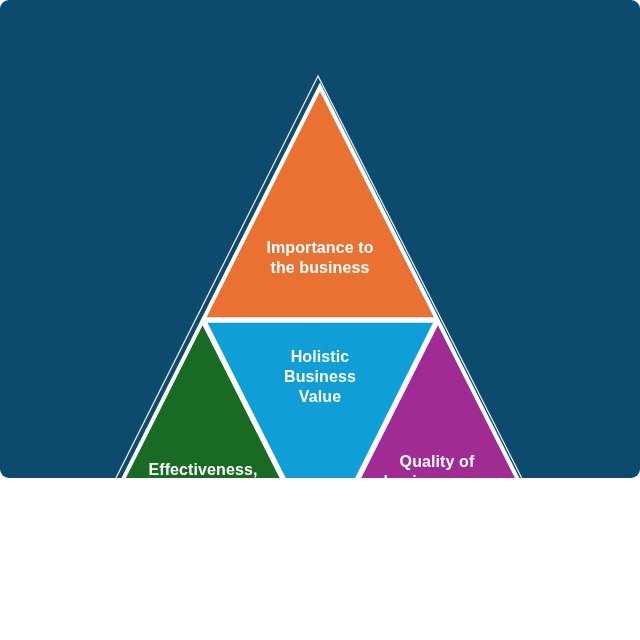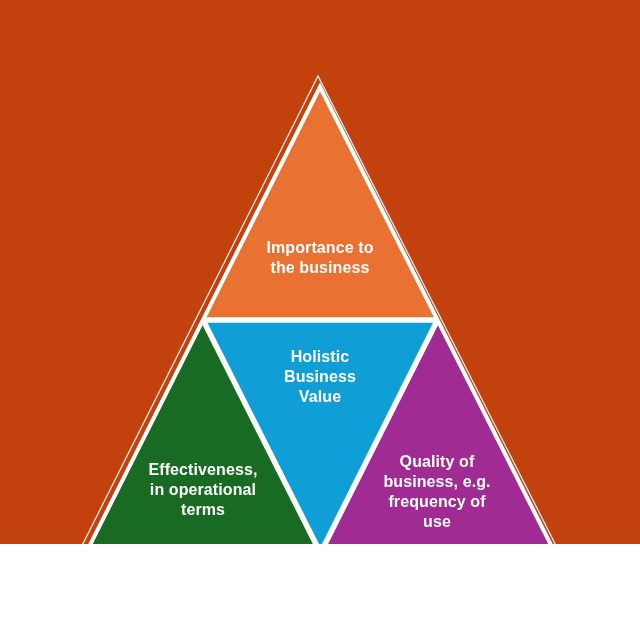--- a/index.html
+++ b/index.html
@@ -4,23 +4,24 @@
 <style>
   html, body {
     margin: 0;
     padding: 0;
     background: #ffffff;
     font-family: "Liberation Sans", "DejaVu Sans", sans-serif;
   }
   .canvas {
     position: relative;
     width: 640px;
-    height: 544px;
-    background: #c2410c;
+    height: 478px;
+    background: #0c4a6e;
     overflow: hidden;
+    border-radius: 9px;
   }
   .canvas svg {
     position: absolute;
     left: 0;
     top: 0;
   }
   .seg-label {
     position: absolute;
     transform: translate(-50%, -50%);
     color: #ffffff;

